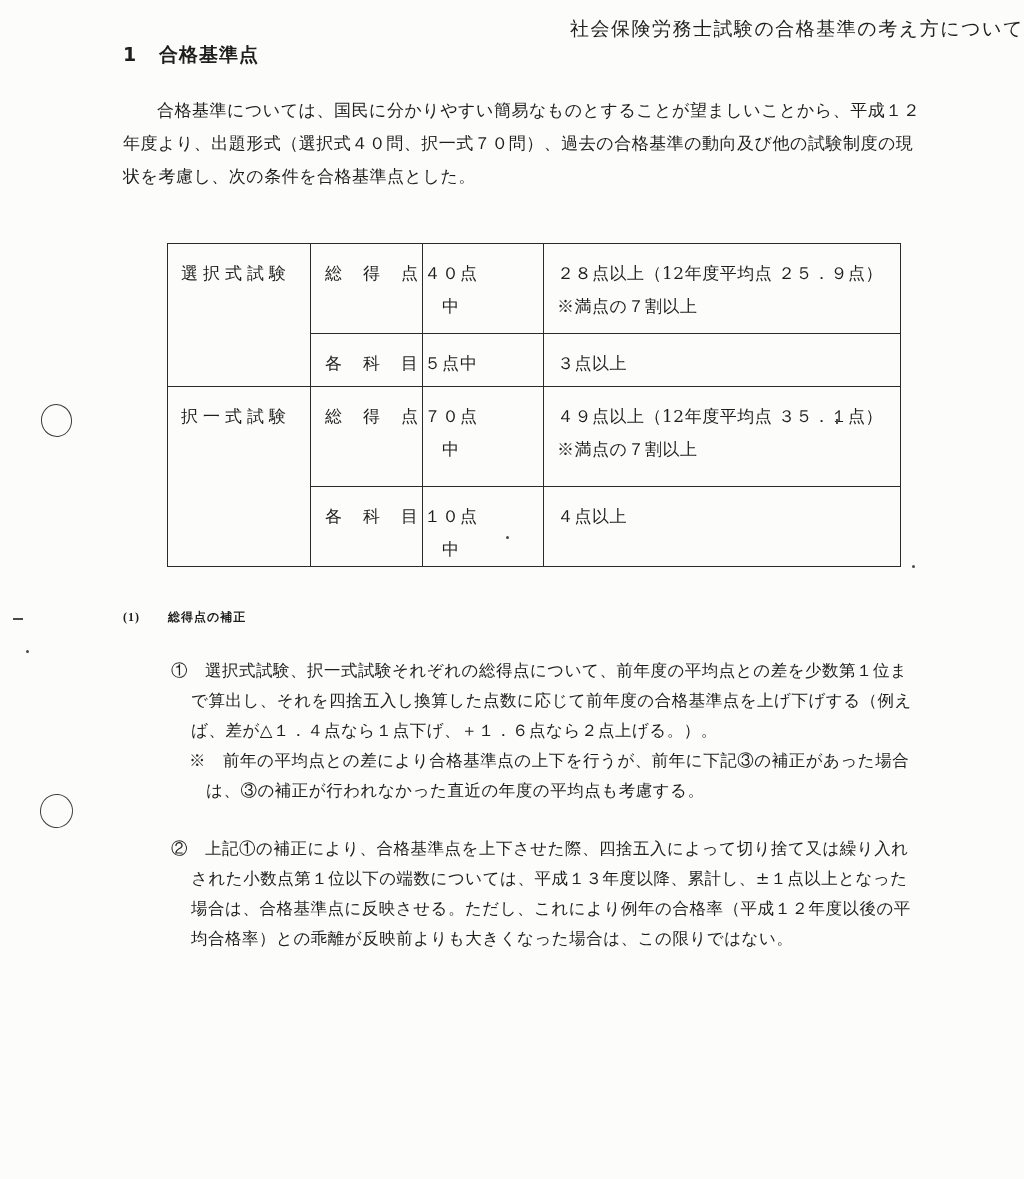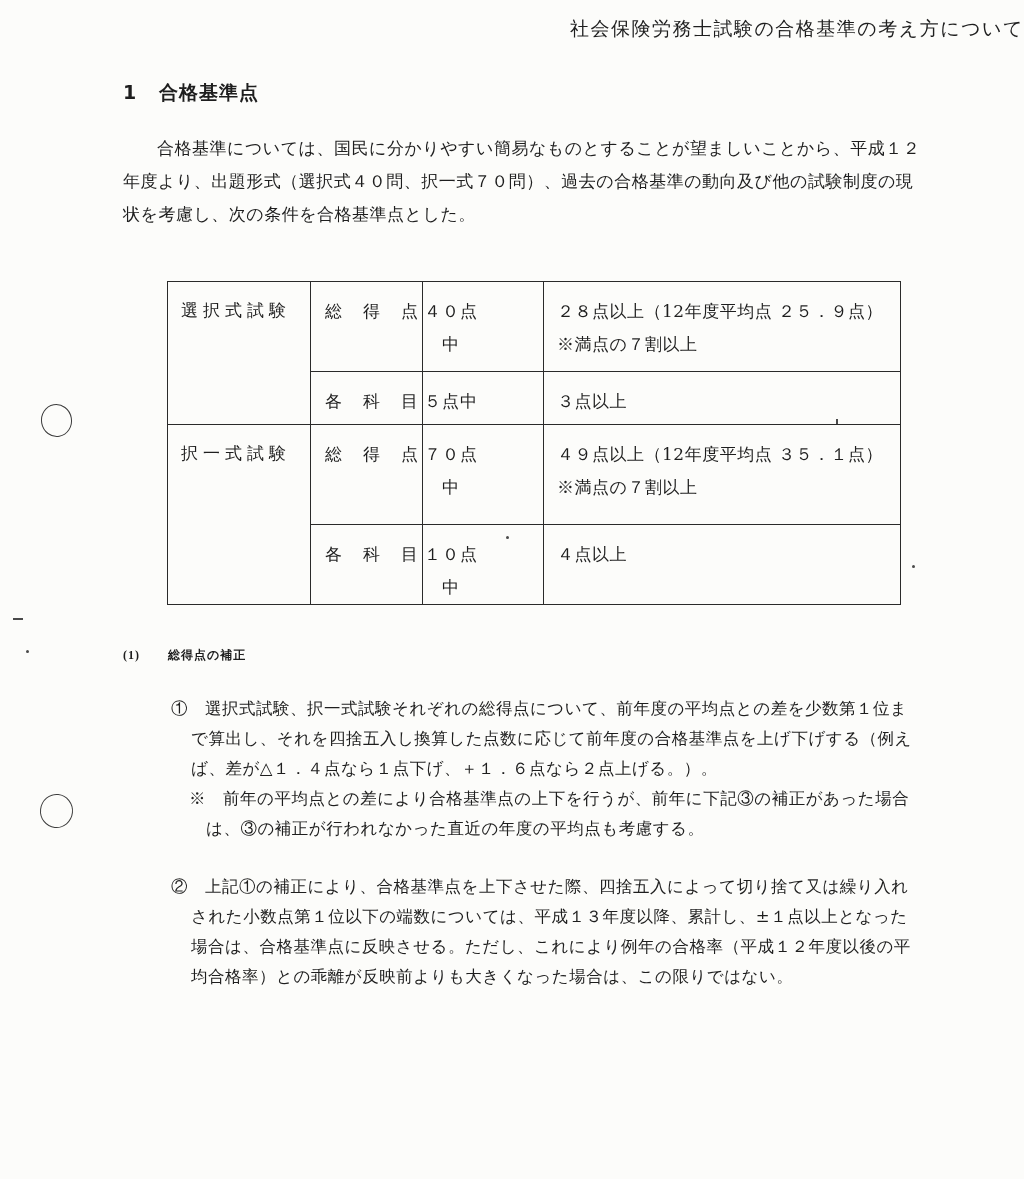--- a/index.html
+++ b/index.html
@@ -20,21 +20,21 @@
     letter-spacing:1.5px;
   }
   .content { margin-left:123px; width:800px; }
 
   .sec-heading {
     font-family:"DejaVu Sans","Liberation Sans",sans-serif;
     font-weight:700;
     font-size:19px;
     letter-spacing:1px;
   }
-  .sec1-heading { margin-top:38px; }
+  .sec1-heading { }
   .sec2-heading { margin-top:48px; }
   .sec-num { display:inline-block; min-width:36px; }
 
   .para {
     margin-top:26px;
     font-size:17px;
     line-height:33px;
     text-indent:2em;
     letter-spacing:0.5px;
   }
@@ -55,21 +55,21 @@
     line-height:33px;
   }
   .col-exam { width:143px; }
   .col-cat  { width:112px; }
   .col-max  { width:121px; }
   .col-crit { width:357px; }
   .row-tall1 { height:90px; }
   .row-short1 { height:53px; }
   .row-tall2 { height:100px; }
   .row-short2 { height:58px; }
-  .exam-cell { padding-top:20px; padding-left:13px; letter-spacing:5px;font-family:Liberation Mono, monospace; }
+  .exam-cell { padding-top:20px; padding-left:13px; letter-spacing:5px; }
   .cat-cell  { padding-left:14px; letter-spacing:2px; }
   .max-cell  { text-align:center; padding-right:64px; letter-spacing:1px; }
   .crit-cell { padding-left:13px; border-left:1.5px dashed #2a2a2a !important; letter-spacing:0.5px; }
 
   
   .subsec-heading {
     margin-top:42px;
     font-family:Liberation Serif, serif;
     font-weight:700;
     font-size:12px;

